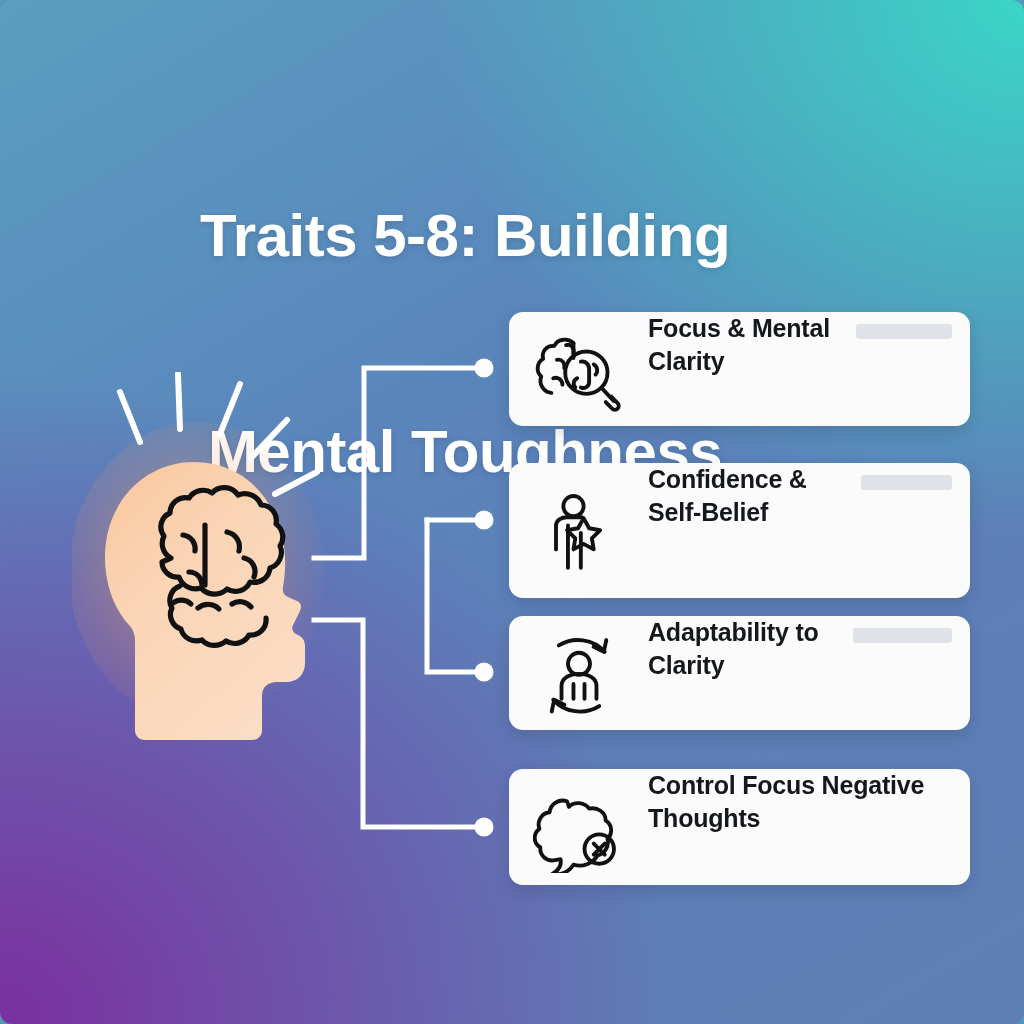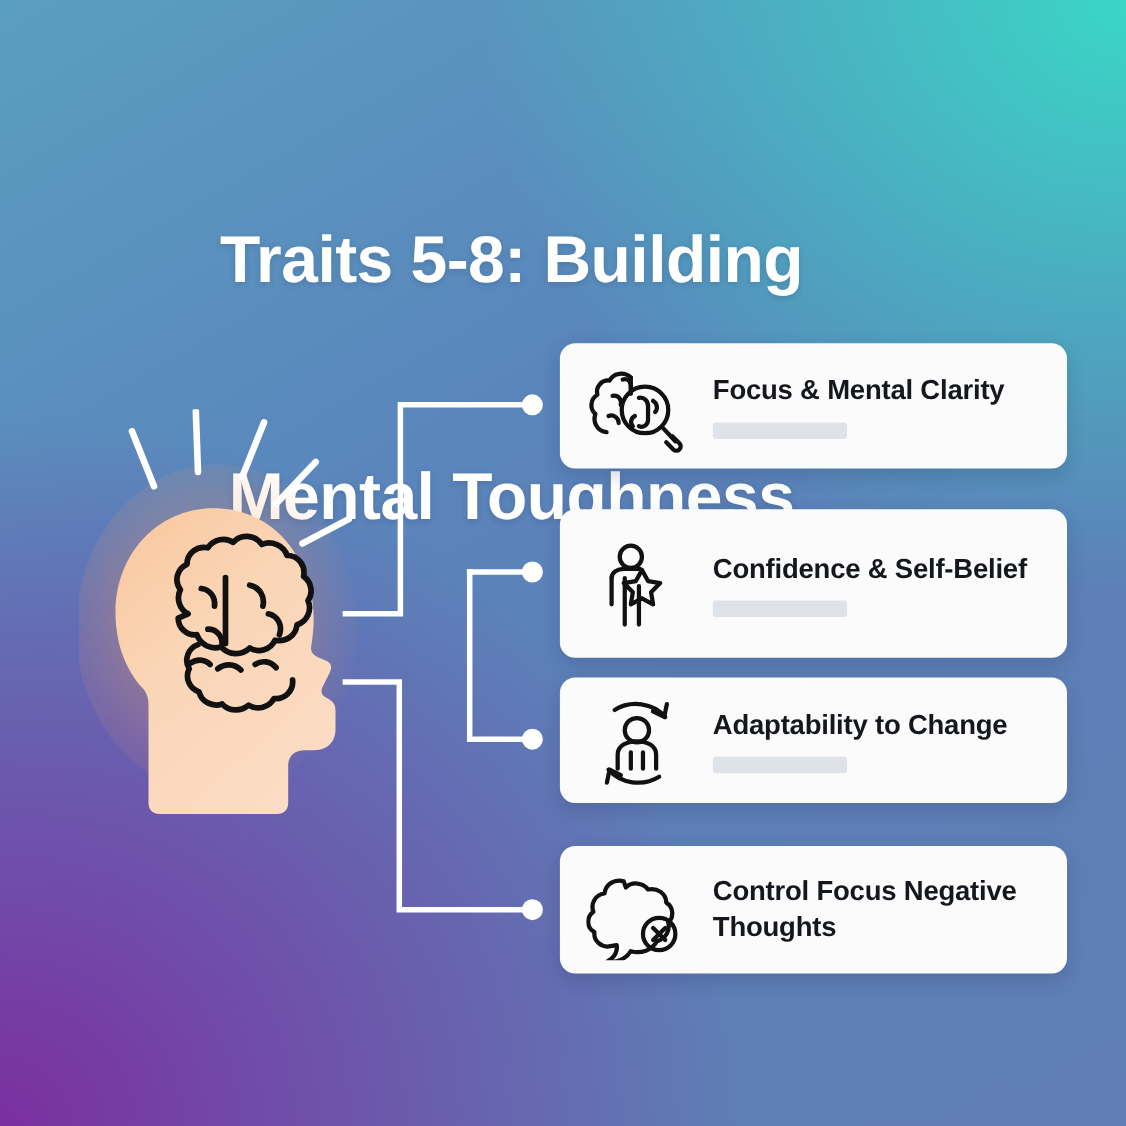--- a/index.html
+++ b/index.html
@@ -7,20 +7,21 @@
     width:1024px;height:1024px;overflow:hidden;
     font-family:"Liberation Sans", sans-serif;
     background:#5596bb;
   }
   #stage{
     position:relative;width:1024px;height:1024px;overflow:hidden;
     background:
       radial-gradient(120% 110% at 100% 0%, #3ad6c6 0%, rgba(58,214,198,0) 48%),
       radial-gradient(120% 115% at 0% 100%, #7b2fa0 0%, rgba(123,47,160,0) 55%),
       linear-gradient(150deg, #5a9ec0 0%, #5a86bc 38%, #5d7fb8 62%, #5f7fb4 100%);
+    border-radius: 12px;
   }
   
   .title{
     position:absolute;left:0;top:56px;width:930px;
     text-align:center;
     color:#ffffff;
     font-weight:bold;
     font-size:60px;
     line-height:72px;
     letter-spacing:-0.5px;
@@ -41,21 +42,21 @@
     box-shadow:0 6px 16px rgba(25,40,70,.18);
     overflow:hidden;
   }
   .card .cicon{
     position:absolute;left:24px;top:50%;
     transform:translateY(-50%);
     width:92px;height:92px;
   }
   .card .ctext{
     position:absolute;left:139px;right:18px;top:0;bottom:0;
-    display:flex;flex-direction:column;justify-content:center;
+    display:flex;flex-direction:row;justify-content:center;
   }
   .card .ctitle{
     color:#14171c;
     font-weight:bold;
     font-size:25px;
     line-height:33px;
     letter-spacing:-0.2px;
   }
   .card .cbar{
     margin-top:12px;
@@ -220,21 +221,21 @@
         <path d="M31 78 l0 -14 c0 -8 8 -13 19 -13 c11 0 19 5 19 13 l0 14"></path>
         <path d="M44 62 l0 16"></path>
         <path d="M56 62 l0 16"></path>
         <path d="M28 20 c16 -10 38 -7 50 7"></path>
         <path d="M72 86 c-16 10 -38 7 -50 -7"></path>
         <path d="M78 27 l0 -13 M78 27 l-12 -3" transform="rotate(12 78 22)"></path>
         <path d="M22 79 l0 13 M22 79 l12 3" transform="rotate(12 22 84)"></path>
       </g>
     </svg>
     <div class="ctext">
-      <div class="ctitle">Adaptability to Change</div>
+      <div class="ctitle">Adaptability to Clarity</div>
       <div class="cbar"></div>
     </div>
   </div>
 
   <div class="card nobar" style="top:769px;height:116px;">
     <svg class="cicon" viewBox="0 0 100 100">
       <g fill="none" stroke="#111111" stroke-width="4.2" stroke-linecap="round" stroke-linejoin="round">
         <path d="M37 22 c-9 -3 -18 3 -19 12
                  c-9 1 -14 10 -11 18
                  c-7 5 -7 16 1 20

